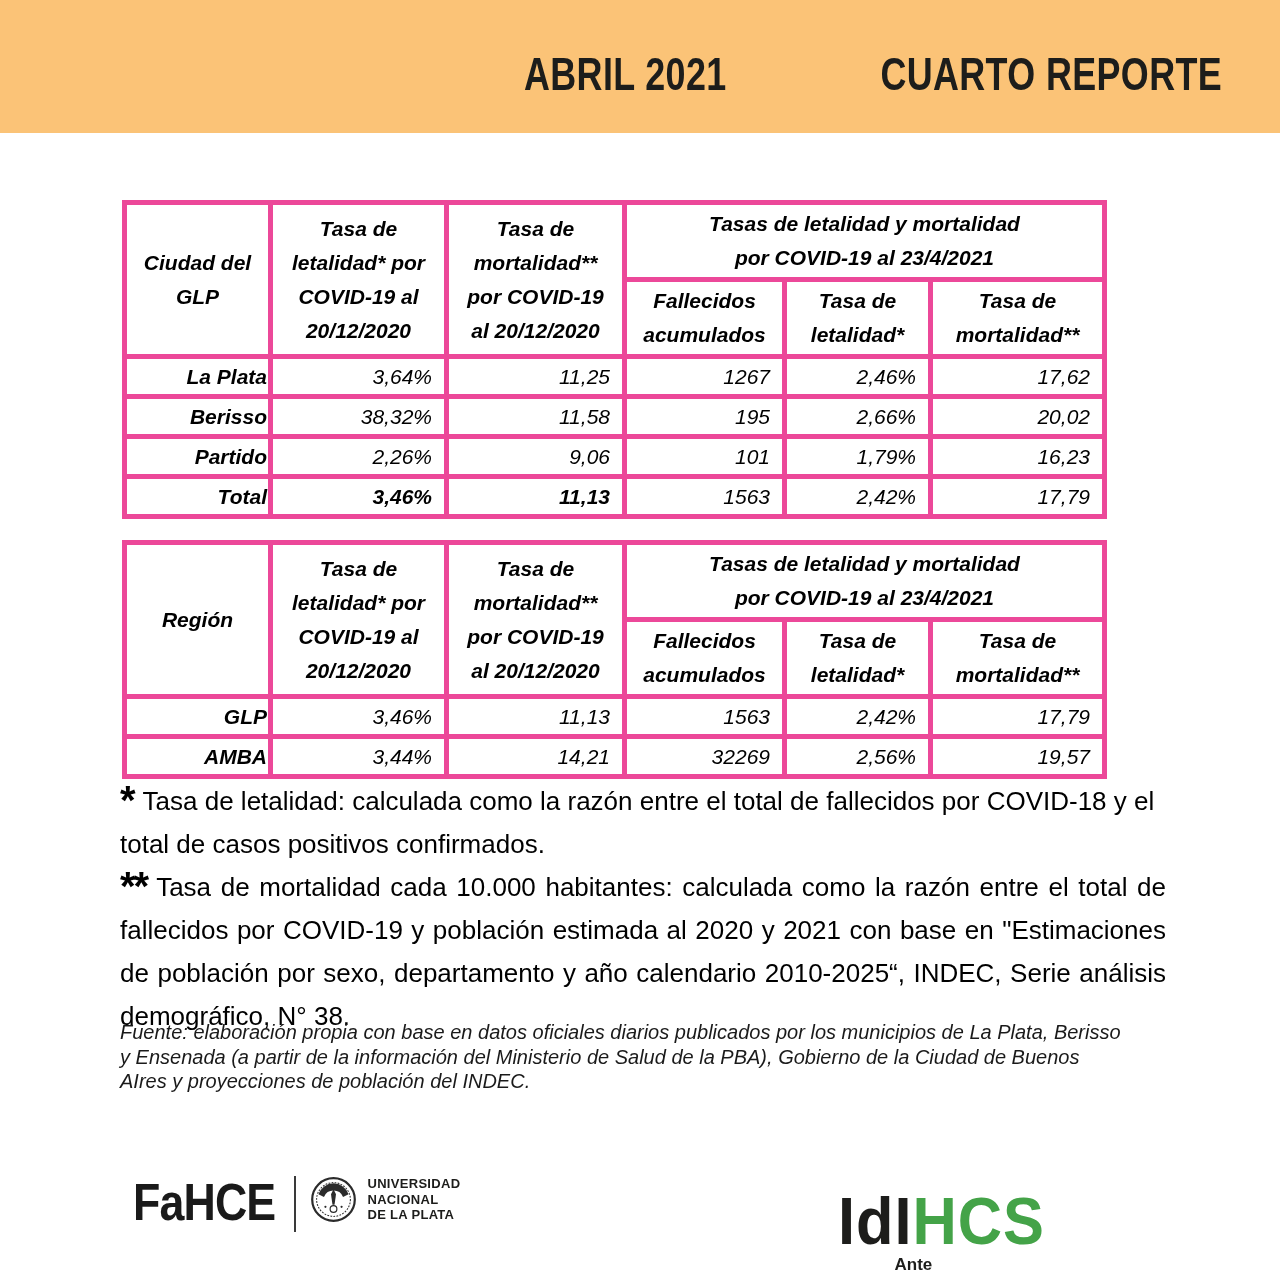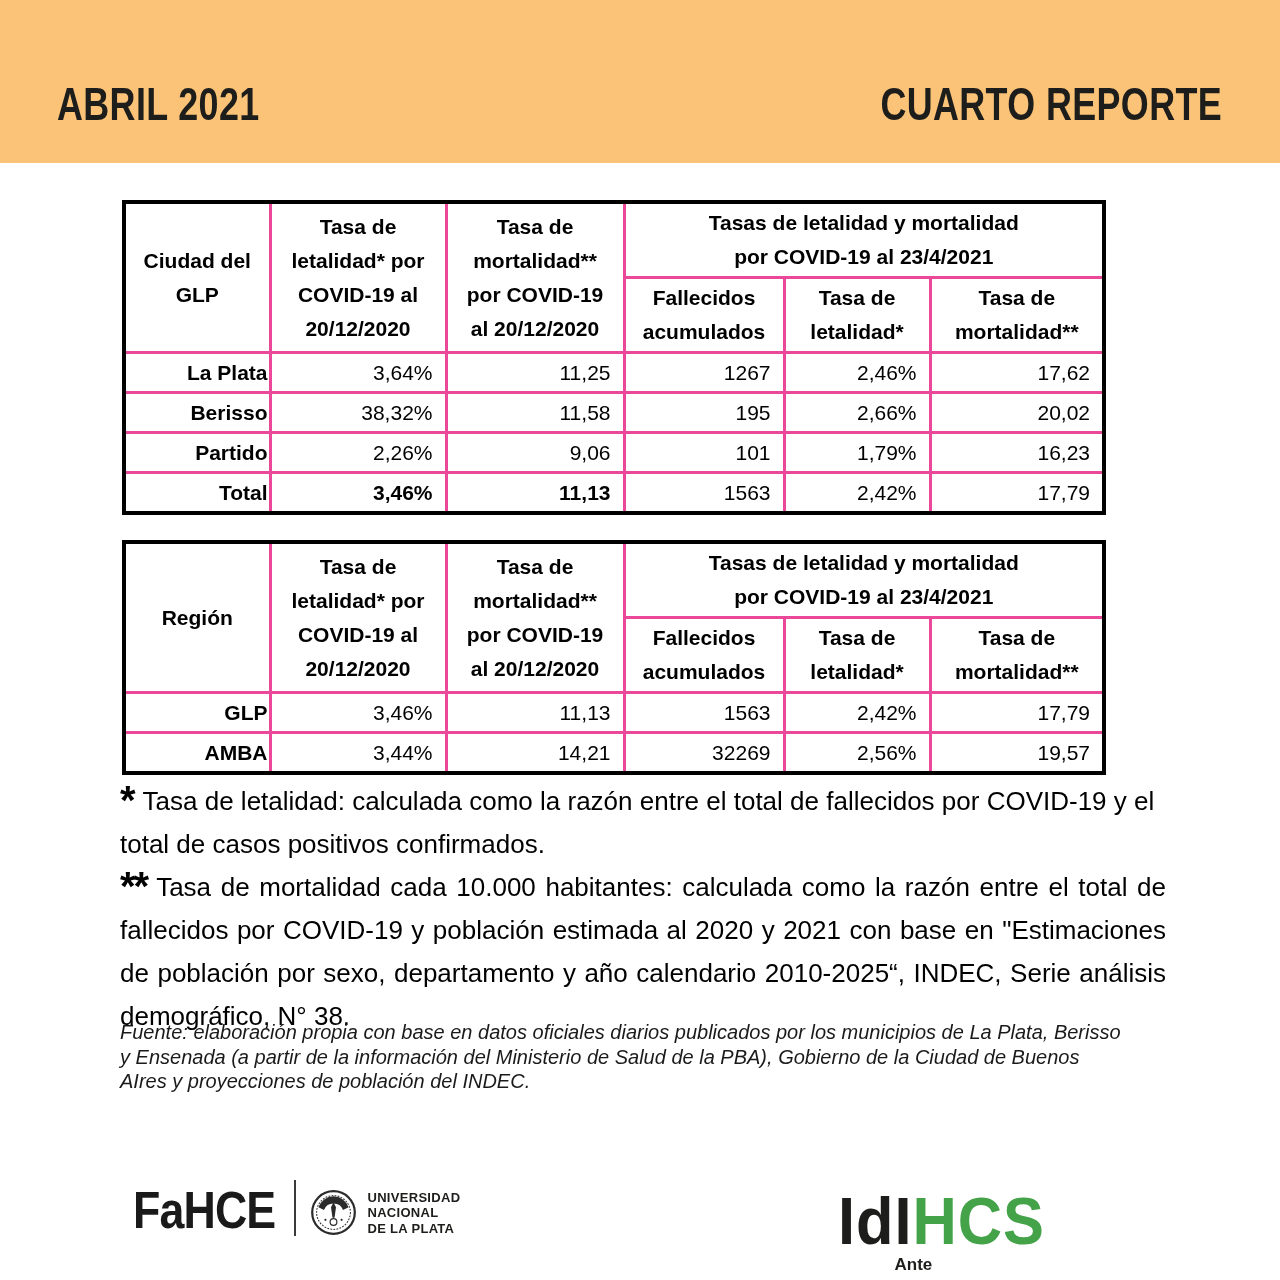--- a/index.html
+++ b/index.html
@@ -9,43 +9,43 @@
     position: relative;
     background: #ffffff;
     font-family: "Liberation Sans", sans-serif;
     color: #000;
     overflow: hidden;
   }
 
   
   .banner {
     position: absolute; top: 0; left: 0;
-    width: 1280px; height: 163px;
+    width: 1280px; height: 133px;
     background: #FBC377;
-    display: flex; justify-content: space-between; align-items: flex-end;
+    display: flex; justify-content: flex-end; align-items: flex-end;
     padding: 0 58px 36px 57px;
   }
   .banner .bt {
     font-size: 46px; font-weight: 700; color: #1d1d1b;
     line-height: 1; letter-spacing: 0.5px; white-space: nowrap;
   }
   .banner .bt-left  { transform: scaleX(0.78); transform-origin: left bottom; }
   .banner .bt-right { transform: scaleX(0.78); transform-origin: right bottom; }
 
   
   table.datatable {
     position: absolute; left: 122px;
     width: 980px; table-layout: fixed;
     border-collapse: collapse;
     border: 4px solid #000;
     background: #fff;
   }
   .t1 { top: 200px; }
   .t2 { top: 540px; }
-  .datatable th, .datatable td { border: 3px solid #ec4899; vertical-align: middle; }
+  .datatable th, .datatable td { border: 5px solid #ec4899; vertical-align: middle; font-style: italic; }
   .datatable th {
     font-size: 21px; font-weight: 700; text-align: center;
     padding: 2px 8px; line-height: 1.62;
   }
   .datatable thead tr.group-row { height: 70px; }
   .datatable thead tr.sub-row   { height: 74px; }
   .datatable tbody tr { height: 40px; }
   .datatable tbody td { font-size: 21px; line-height: 1; }
   td.lbl { font-weight: 700; text-align: right; padding-left: 8px; }
   td.num { text-align: right; padding-right: 12px; }
@@ -69,21 +69,21 @@
   .fuente {
     position: absolute; left: 120px; top: 1000px;
     width: 1010px;
     font-style: italic; font-size: 20px; line-height: 24.5px;
     color: #1a1a1a;
   }
 
   
   .footer-left {
     position: absolute; left: 133px; top: 1176px;
-    display: flex; align-items: flex-end; height: 60px;
+    display: flex; align-items: flex-start; height: 60px;
   }
   .fahce {
     font-size: 52px; font-weight: 700; color: #1a1a1a; line-height: 1;
     letter-spacing: -1px;
     transform: scaleX(0.86); transform-origin: left center;
     margin-right: -16px;
   }
   .vdiv-dark { width: 2px; height: 56px; background: #3a3a3a; margin: 0 14px 0 12px; }
   .unlp {
     font-size: 13px; font-weight: 700; line-height: 15.5px;
@@ -216,21 +216,21 @@
       <td class="num">3,44%</td>
       <td class="num">14,21</td>
       <td class="num">32269</td>
       <td class="num">2,56%</td>
       <td class="num">19,57</td>
     </tr>
   </tbody>
 </table>
 
 <div class="fnotes">
-  <p class="fn"><span class="marker">*</span><span>Tasa de letalidad: calculada como la razón entre el total de fallecidos por COVID-19 y el total de casos positivos confirmados.</span></p>
+  <p class="fn"><span class="marker">*</span><span>Tasa de letalidad: calculada como la razón entre el total de fallecidos por COVID-18 y el total de casos positivos confirmados.</span></p>
   <p class="fn fn-justify"><span class="marker">**</span><span>Tasa de mortalidad cada 10.000 habitantes: calculada como la razón entre el total de fallecidos por COVID-19 y población estimada al 2020 y 2021 con base en "Estimaciones de población por sexo, departamento y año calendario 2010-2025“, INDEC, Serie análisis demográfico, N° 38.</span></p>
 </div>
 
 <p class="fuente">Fuente: elaboración propia con base en datos oficiales diarios publicados por los municipios de La Plata, Berisso y Ensenada (a partir de la información del Ministerio de Salud de la PBA), Gobierno de la Ciudad de Buenos AIres y proyecciones de población del INDEC.</p>
 
 <div class="footer-left">
   <span class="fahce">FaHCE</span>
   <div class="vdiv-dark"></div>
   <svg class="seal-svg" width="47" height="47" viewBox="0 0 64 64">
     <circle cx="32" cy="32" r="29" fill="none" stroke="#2b2b2b" stroke-width="3"></circle>

